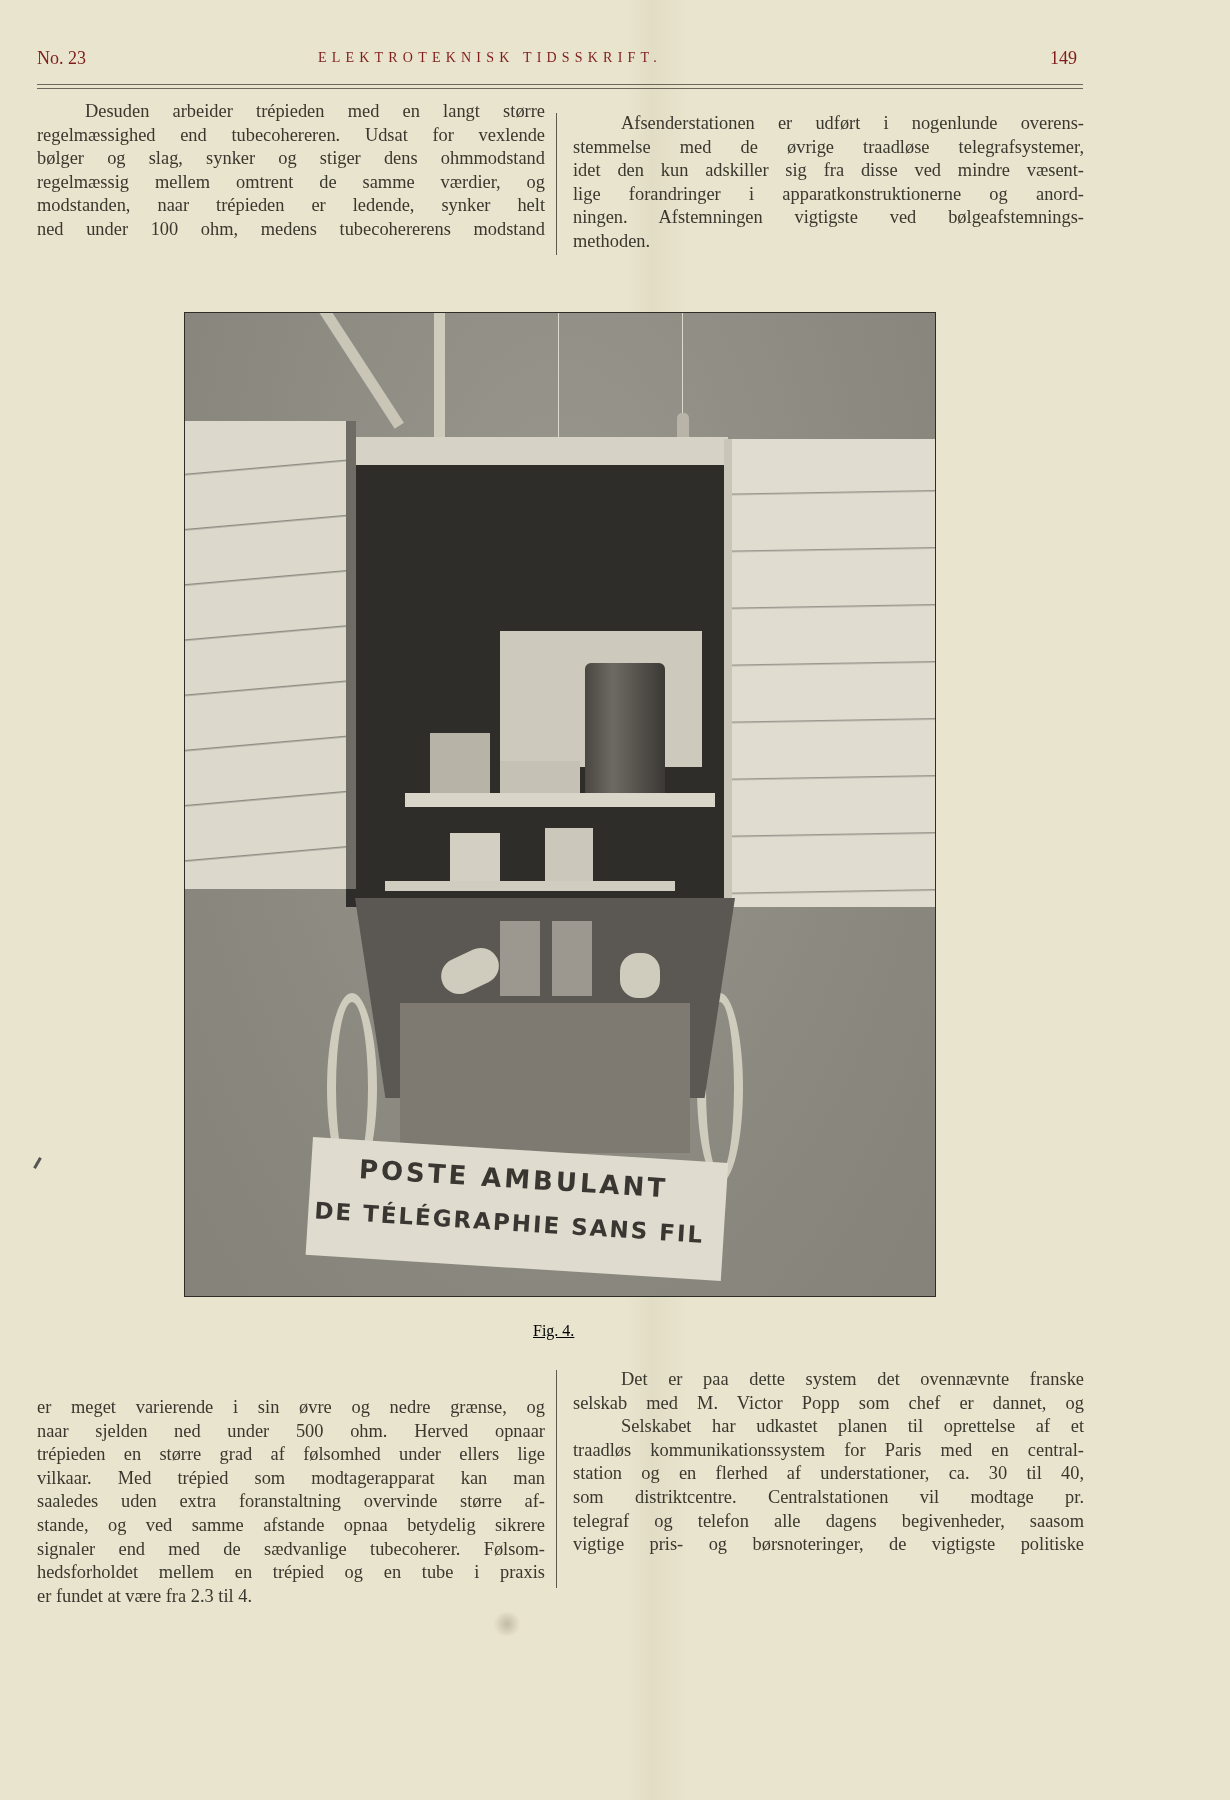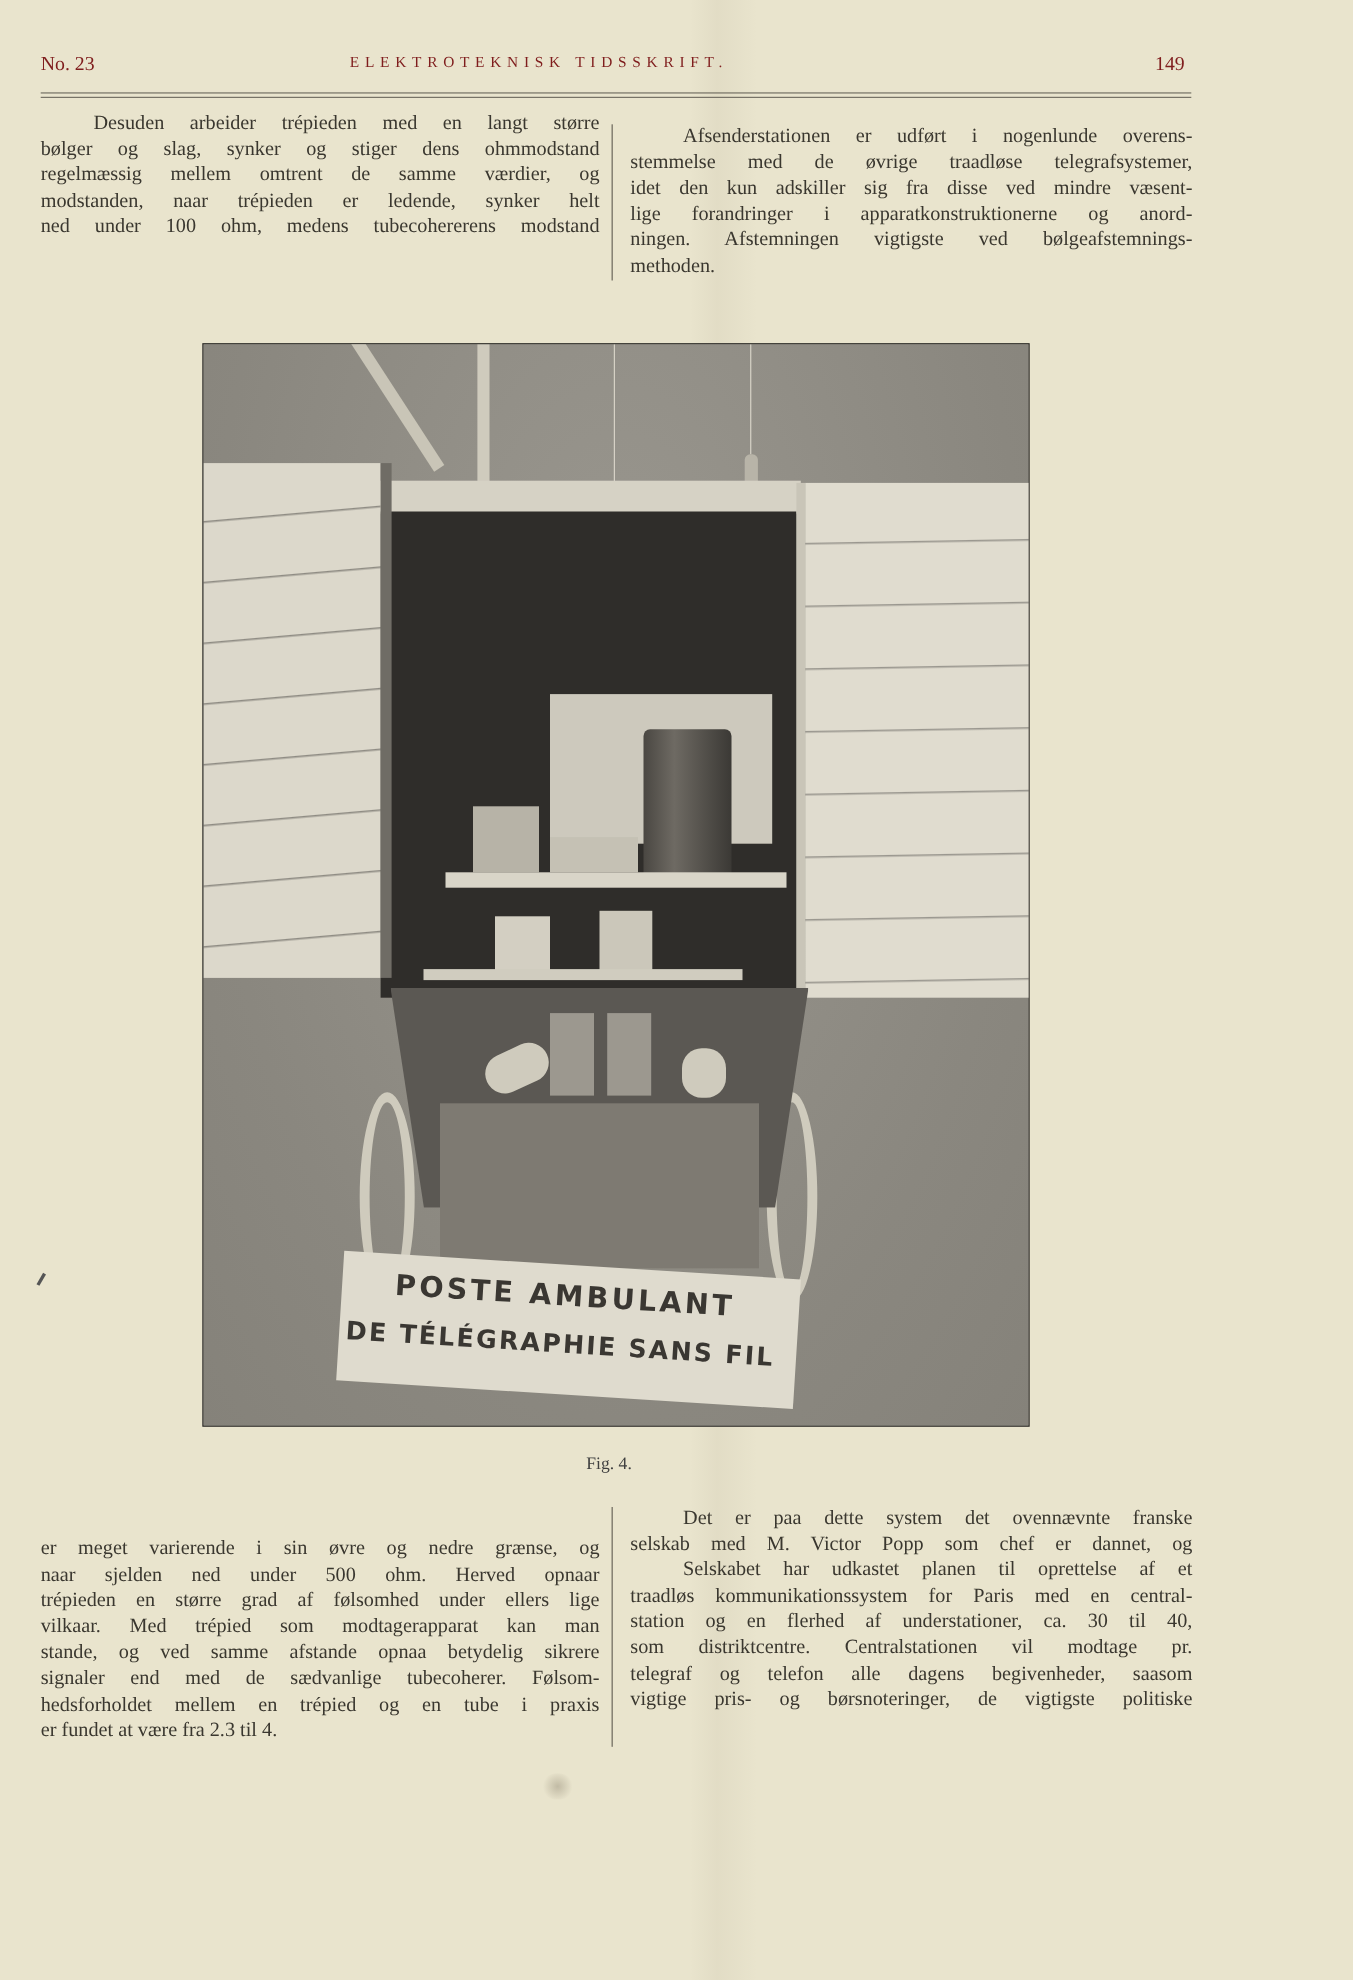--- a/index.html
+++ b/index.html
@@ -60,37 +60,38 @@
   .plate-l { left: 315px; top: 608px; width: 40px; height: 75px; background: #9c988f; }
   .plate-r { left: 367px; top: 608px; width: 40px; height: 75px; background: #9c988f; }
   .tube-l { left: 255px; top: 640px; width: 60px; height: 36px; background: #cfcbbd; border-radius: 18px; transform: rotate(-25deg); }
   .tube-r { left: 435px; top: 640px; width: 40px; height: 45px; background: #cfcbbd; border-radius: 18px; }
   .wheel-l { left: 142px; top: 680px; width: 50px; height: 190px; border: 9px solid #cfcbbd; border-radius: 50%; box-sizing: border-box; }
   .wheel-r { left: 512px; top: 680px; width: 46px; height: 190px; border: 9px solid #cfcbbd; border-radius: 50%; box-sizing: border-box; }
   .sign { left: 128px; top: 824px; width: 416px; height: 118px; background: #dfdbce; transform: rotate(3.6deg); transform-origin: top left; }
   .sign-l1 { position: absolute; left: 48px; top: 14px; font-family: "DejaVu Sans", sans-serif; font-weight: bold; font-size: 26px; letter-spacing: 3px; color: #3a3732; white-space: nowrap; }
   .sign-l2 { position: absolute; left: 6px; top: 60px; font-family: "DejaVu Sans", sans-serif; font-weight: bold; font-size: 23px; letter-spacing: 2px; color: #3a3732; white-space: nowrap; }
 
-  .caption { position: absolute; left: 533px; top: 1322px; font-family: "Liberation Serif", serif; font-size: 16px; color: #404040; }
+  .caption { position: absolute; left: 533px; top: 1322px; font-family: "Liberation Serif", serif; font-size: 16px; color: #000000; text-decoration: underline; }
   .smudge { position: absolute; left: 492px; top: 1612px; width: 30px; height: 24px; border-radius: 50%;
     background: radial-gradient(circle, rgba(120,110,90,0.35), rgba(0,0,0,0) 70%); }
   .mark { position: absolute; left: 36px; top: 1157px; width: 3px; height: 12px; background: #555; transform: rotate(30deg); }
 </style>
 </head>
 <body>
 
 <div class="page-shade"></div>
 
 <div class="hdr hdr-no">No. 23</div>
 <div class="hdr hdr-title">ELEKTROTEKNISK TIDSSKRIFT.</div>
 <div class="hdr hdr-page">149</div>
 <div class="rule"></div>
 
 <div class="col col-l-top">
   <span class="line ind">Desuden arbeider trépieden med en langt større</span>
+  <span class="line">regelmæssighed end tubecohereren. Udsat for vexlende</span>
   <span class="line">bølger og slag, synker og stiger dens ohmmodstand</span>
   <span class="line">regelmæssig mellem omtrent de samme værdier, og</span>
   <span class="line">modstanden, naar trépieden er ledende, synker helt</span>
   <span class="line">ned under 100 ohm, medens tubecohererens modstand</span>
 </div>
 <div class="divider div-top"></div>
 <div class="col col-r-top">
   <span class="line ind">Afsenderstationen er udført i nogenlunde overens-</span>
   <span class="line">stemmelse med de øvrige traadløse telegrafsystemer,</span>
   <span class="line">idet den kun adskiller sig fra disse ved mindre væsent-</span>
@@ -131,20 +132,21 @@
     <span class="sign-l2">DE TÉLÉGRAPHIE SANS FIL</span>
   </div>
 </div>
 <div class="caption">Fig. 4.</div>
 
 <div class="col col-l-bot">
   <span class="line">er meget varierende i sin øvre og nedre grænse, og</span>
   <span class="line">naar sjelden ned under 500 ohm. Herved opnaar</span>
   <span class="line">trépieden en større grad af følsomhed under ellers lige</span>
   <span class="line">vilkaar. Med trépied som modtagerapparat kan man</span>
+  <span class="line">saaledes uden extra foranstaltning overvinde større af-</span>
   <span class="line">stande, og ved samme afstande opnaa betydelig sikrere</span>
   <span class="line">signaler end med de sædvanlige tubecoherer. Følsom-</span>
   <span class="line">hedsforholdet mellem en trépied og en tube i praxis</span>
   <span class="line last">er fundet at være fra 2.3 til 4.</span>
 </div>
 <div class="divider div-bot"></div>
 <div class="col col-r-bot">
   <span class="line ind">Det er paa dette system det ovennævnte franske</span>
   <span class="line">selskab med M. Victor Popp som chef er dannet, og</span>
   <span class="line ind">Selskabet har udkastet planen til oprettelse af et</span>

